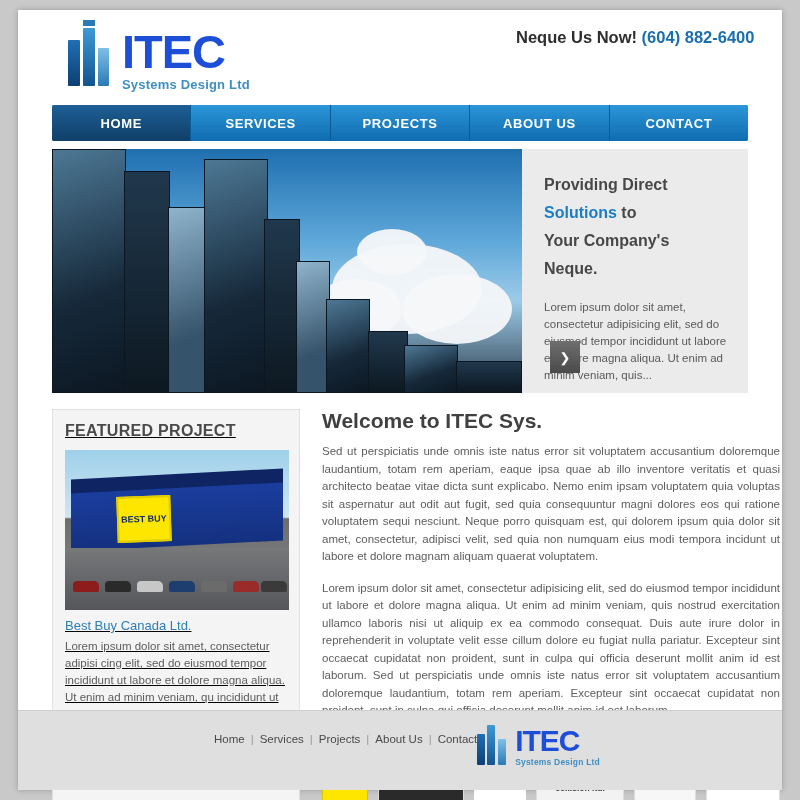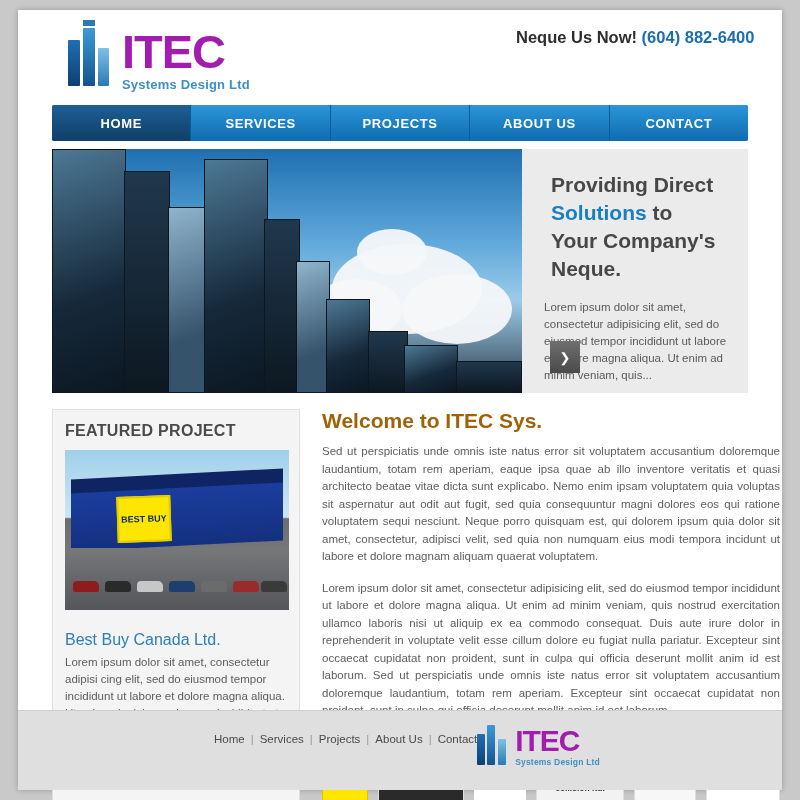--- a/index.html
+++ b/index.html
@@ -44,21 +44,21 @@
     border-radius: 1px;
   }
   .logo-mark .b1 { left: 0; top: 12px; width: 12px; height: 46px; background: linear-gradient(180deg,#1f6fb5,#0d3f73); }
   .logo-mark .b2 { left: 15px; top: 0px; width: 12px; height: 58px; background: linear-gradient(180deg,#3e9ad6,#12538f); }
   .logo-mark .b3 { left: 30px; top: 20px; width: 11px; height: 38px; background: linear-gradient(180deg,#7fc0e8,#2a7ab5); }
   .logo-dot { position: absolute; left: 15px; top: -8px; width: 12px; height: 6px; background:#2a7ab5; }
   .logo-text { margin-left: 12px; }
   .logo-title {
     font-size: 47px;
     font-weight: bold;
-    color: #a21caf;
+    color: #1d4ed8;
     line-height: 48px;
     letter-spacing: -1px;
   }
   .logo-sub {
     font-size: 13px;
     color: #3f8fc4;
     font-weight: bold;
     margin-top: 1px;
     letter-spacing: 0.2px;
   }
@@ -141,25 +141,24 @@
   }
   .bldg.glass { background: linear-gradient(160deg,#4d7895,#16293a 60%,#0c1722); }
   .bldg.light { background: linear-gradient(160deg,#8fb4cb,#35536b 70%); }
   .hero-text {
     flex: 1;
     padding: 22px 20px 0 22px;
     background: #ebebeb;
     position: relative;
   }
   .hero-h {
-    font-size: 21px;
+    font-size: 16px;
     line-height: 28px;
     color: #474747;
     font-weight: bold;
-    margin-left: 7px;
   }
   .hero-h .hl { color: #1a7ec4; }
   .hero-p {
     margin-top: 16px;
     font-size: 11.5px;
     line-height: 17px;
     color: #5a5a5a;
   }
   .read-more {
     position: absolute;
@@ -191,20 +190,21 @@
   .content {
     margin: 16px 34px 0 34px;
     display: flex;
     gap: 22px;
   }
   .featured {
     width: 248px;
     background: #f4f4f4;
     border: 1px solid #e0e0e0;
     padding: 10px 12px 14px 12px;
+    text-decoration: underline;
   }
   .featured h3 {
     margin: 2px 0 10px 0;
     font-size: 16px;
     color: #4a4a4a;
     font-weight: bold;
     letter-spacing: 0.3px;
   }
   .fp-img {
     width: 224px; height: 160px;
@@ -242,22 +242,22 @@
     left: 0; bottom: 0; width: 224px; height: 62px;
     background: linear-gradient(180deg,#76787a,#54565a);
   }
   .car {
     position: absolute;
     bottom: 18px;
     width: 26px; height: 11px;
     border-radius: 4px 5px 2px 2px;
   }
   .fp-caption {
-    margin-top: 21px;
-    font-size: 16px;
+    margin-top: 8px;
+    font-size: 13px;
     color: #2d7fb5;
   }
   .fp-text {
     margin-top: 5px;
     font-size: 11.5px;
     line-height: 17px;
     color: #5d5d5d;
   }
   .vm-btn {
     float: right;
@@ -267,21 +267,21 @@
     color: #fff;
     font-size: 11.5px;
     font-weight: bold;
     cursor: pointer;
     letter-spacing: 0.3px;
   }
   .main-col { flex: 1; }
   .main-col h2 {
     margin: 0 0 10px 0;
     font-size: 21px;
-    color: #a16207;
+    color: #404040;
     font-weight: bold;
   }
   .main-col p {
     margin: 0 0 14px 0;
     font-size: 11.5px;
     line-height: 17.5px;
     color: #5d5d5d;
     text-align: justify;
   }
   .clients-h {

